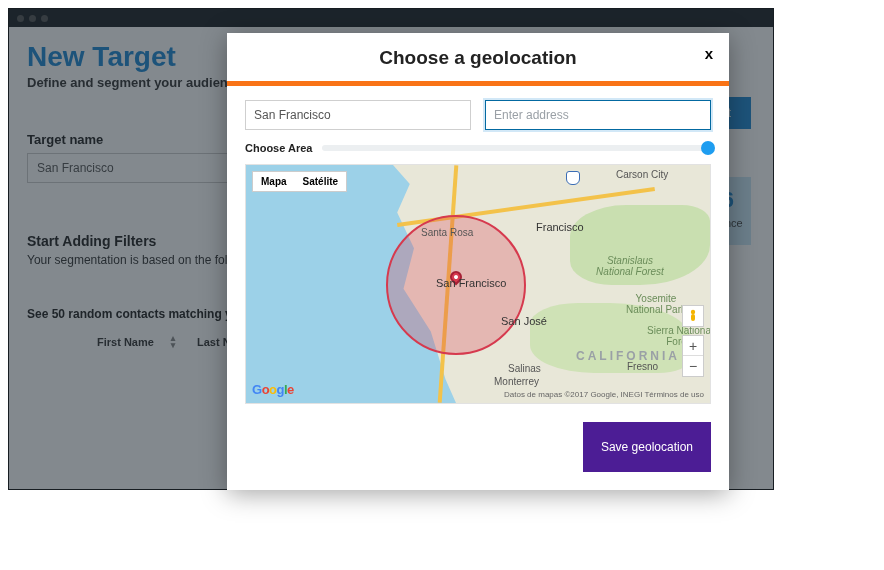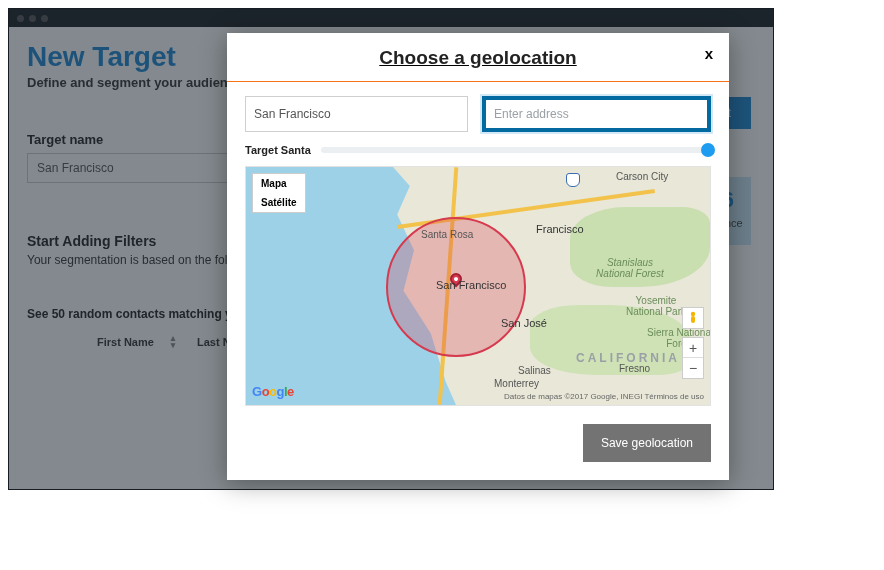--- a/index.html
+++ b/index.html
@@ -32,28 +32,28 @@
   .listhdr { margin-top:40px; font-size:12px; font-weight:700; color:#222;}
   .thead { margin-top:14px; display:flex; font-size:11px; font-weight:700; color:#333;}
   .thead div { display:flex; align-items:center; gap:17px;}
   .sort { color:#888; font-size:9px; display:inline-block; line-height:7px;}
 
   
   .dim { position:absolute; left:8px; top:8px; width:766px; height:482px; background:rgba(30,40,50,0.55); }
 
   
   .modal { position:absolute; left:227px; top:33px; width:502px; background:#fff; box-shadow:0 4px 24px rgba(0,0,0,0.35); }
-  .modal-hd { position:relative; text-align:center; padding:14px 0 12px; border-bottom:1px solid #f97316;text-decoration:underline;}
+  .modal-hd { position:relative; text-align:center; padding:14px 0 12px; border-bottom:5px solid #f97316;}
   .modal-hd h2 { font-size:19px; font-weight:700; color:#222;}
   .close { position:absolute; right:16px; top:12px; font-weight:700; font-size:15px; cursor:pointer;}
 
   .modal-body { padding:14px 18px 18px;}
   .row-inputs { display:flex; gap:14px;}
   .row-inputs input { flex:1; padding:7px 8px; font-size:12px; border:1px solid #cfcfcf; color:#555;}
-  .row-inputs input.focus { border:4px solid #0369a1; outline:2px solid rgba(74,163,224,0.25);}
+  .row-inputs input.focus { border:1px solid #0369a1; outline:2px solid rgba(74,163,224,0.25);}
   .row-inputs input::placeholder { color:#9aa0a6;}
 
   .slider-row { display:flex; align-items:center; gap:10px; margin-top:12px;}
   .slider-row .lab { font-size:11px; font-weight:700; color:#222;}
   .slider { position:relative; flex:1; height:6px; background:#eceff1; border-radius:3px;}
   .slider .thumb { position:absolute; right:-4px; top:-4px; width:14px; height:14px; border-radius:50%; background:#1e9df0;}
 
   .map { position:relative; margin-top:10px; width:466px; height:240px; overflow:hidden; border:1px solid #e2e2e2;}
   .land { position:absolute; inset:0; background:#e8e7d8;}
   .ocean { position:absolute; left:0; top:0; width:210px; height:100%; background:#9cd1e8;
@@ -61,37 +61,37 @@
   .forest1 { position:absolute; right:0; top:40px; width:140px; height:80px; background:#c9dfb0; border-radius:40% 20% 50% 30%;}
   .forest2 { position:absolute; right:20px; bottom:30px; width:160px; height:70px; background:#cfe2b6; border-radius:30% 50% 20% 40%;}
   .hwy { position:absolute; background:#f3c24a; }
   .hwy.a { left:200px; top:0; width:4px; height:100%; transform:rotate(4deg);}
   .hwy.b { left:150px; top:40px; width:260px; height:4px; transform:rotate(-8deg);}
   .radius { position:absolute; left:140px; top:50px; width:140px; height:140px; border-radius:50%; background:rgba(220,60,80,0.28); border:2px solid #d63a4e;}
   .pin { position:absolute; left:204px; top:106px; width:12px; height:12px; background:#d63a4e; border-radius:50% 50% 50% 0; transform:rotate(-45deg); border:2px solid #a51f34;}
   .pin::after{content:""; position:absolute; left:2px; top:2px; width:4px; height:4px; background:#fff; border-radius:50%;}
   .city { position:absolute; font-size:10px; color:#555;}
   .city.b { font-size:11px; color:#333; font-weight:500;}
-  .maptype { position:absolute; left:6px; top:6px; background:#fff; border:1px solid #ccc; display:flex; font-size:10px;flex-direction:column;}
+  .maptype { position:absolute; left:6px; top:6px; background:#fff; border:1px solid #ccc; display:flex; font-size:10px;}
   .maptype span { padding:4px 8px;font-weight:bold;}
   .maptype span.on { font-weight:700;}
   .zoom { position:absolute; right:6px; bottom:26px; width:22px; background:#fff; border:1px solid #ccc; text-align:center;}
   .zoom div { height:20px; line-height:20px; font-size:14px; color:#555; border-bottom:1px solid #ddd;}
   .zoom div:last-child{border:none;}
   .pegman { position:absolute; right:6px; bottom:76px; width:22px; height:22px; background:#fff; border:1px solid #ccc; display:flex; align-items:center; justify-content:center;}
   .pegman svg{width:10px;height:14px;}
   .glogo { position:absolute; left:6px; bottom:6px; font-size:13px; font-weight:600; letter-spacing:-0.5px;}
   .glogo span:nth-child(1){color:#4285F4}.glogo span:nth-child(2){color:#EA4335}.glogo span:nth-child(3){color:#FBBC05}.glogo span:nth-child(4){color:#4285F4}.glogo span:nth-child(5){color:#34A853}.glogo span:nth-child(6){color:#EA4335}
   .attrib { position:absolute; right:6px; bottom:4px; font-size:8px; color:#666;}
   .attrib span{margin-left:2px;}
   .statename { position:absolute; right:30px; bottom:40px; font-size:12px; letter-spacing:3px; color:#9aa0a6; font-weight:600;margin-left:32px;}
   .shield { position:absolute; width:14px; height:14px; background:#fff; border:1px solid #3b6db5; border-radius:3px 3px 6px 6px;}
 
   .modal-ft { text-align:right; padding:0 18px 18px;}
-  .savegeo { background:#737373; color:#fff; border:none; font-size:12px; padding:12px 18px;}
+  .savegeo { background:#4c1d95; color:#fff; border:none; font-size:12px; padding:18px 18px;}
 </style>
 </head>
 <body>
 
 <div class="chrome">
   <div class="titlebar">
     <div class="dot"></div>
     <div class="dot"></div>
     <div class="dot"></div>
   </div>
@@ -154,44 +154,44 @@
   <div class="modal-hd">
     <h2>Choose a geolocation</h2>
     <span class="close">x</span>
   </div>
   <div class="modal-body">
     <div class="row-inputs">
       <input value="San Francisco" style="">
       <input class="focus" placeholder="Enter address" style="">
     </div>
     <div class="slider-row">
-      <span class="lab">Target Santa</span>
+      <span class="lab">Choose Area</span>
       <div class="slider">
         <div class="thumb"></div>
       </div>
     </div>
 
     <div class="map">
       <div class="land"></div>
       <div class="ocean"></div>
       <div class="forest1"></div>
       <div class="forest2"></div>
       <div class="hwy a"></div>
       <div class="hwy b"></div>
       <div class="shield" style="left:320px; top:6px;"></div>
       <div class="radius"></div>
       <div class="pin"></div>
 
       <div class="city b" style="left:190px; top:112px;">San Francisco</div>
       <div class="city b" style="left:255px; top:150px;">San José</div>
       <div class="city b" style="left:290px; top:56px;">Francisco</div>
       <div class="city" style="left:175px; top:62px;">Santa Rosa</div>
-      <div class="city" style="left:272px; top:198px;">Salinas</div>
+      <div class="city" style="left:262px; top:198px;">Salinas</div>
       <div class="city" style="left:248px; top:211px;">Monterrey</div>
-      <div class="city" style="left:373px; top:196px;">Fresno</div>
+      <div class="city" style="left:381px; top:196px;">Fresno</div>
       <div class="city" style="left:370px; top:4px;">Carson City</div>
       <div class="city" style="left:344px; top:90px; width:80px; text-align:center; color:#6b8d5a;font-style:italic;">Stanislaus National Forest</div>
       <div class="city" style="left:370px; top:128px; width:80px; text-align:center; color:#6b8d5a;">Yosemite National Park</div>
       <div class="city" style="left:398px; top:160px; width:70px; text-align:center; color:#6b8d5a;">Sierra Nationa Fores</div>
       <div class="statename">CALIFORNIA</div>
 
       <div class="maptype">
         <span class="on">Mapa</span>
         <span>Satélite</span>
       </div>

